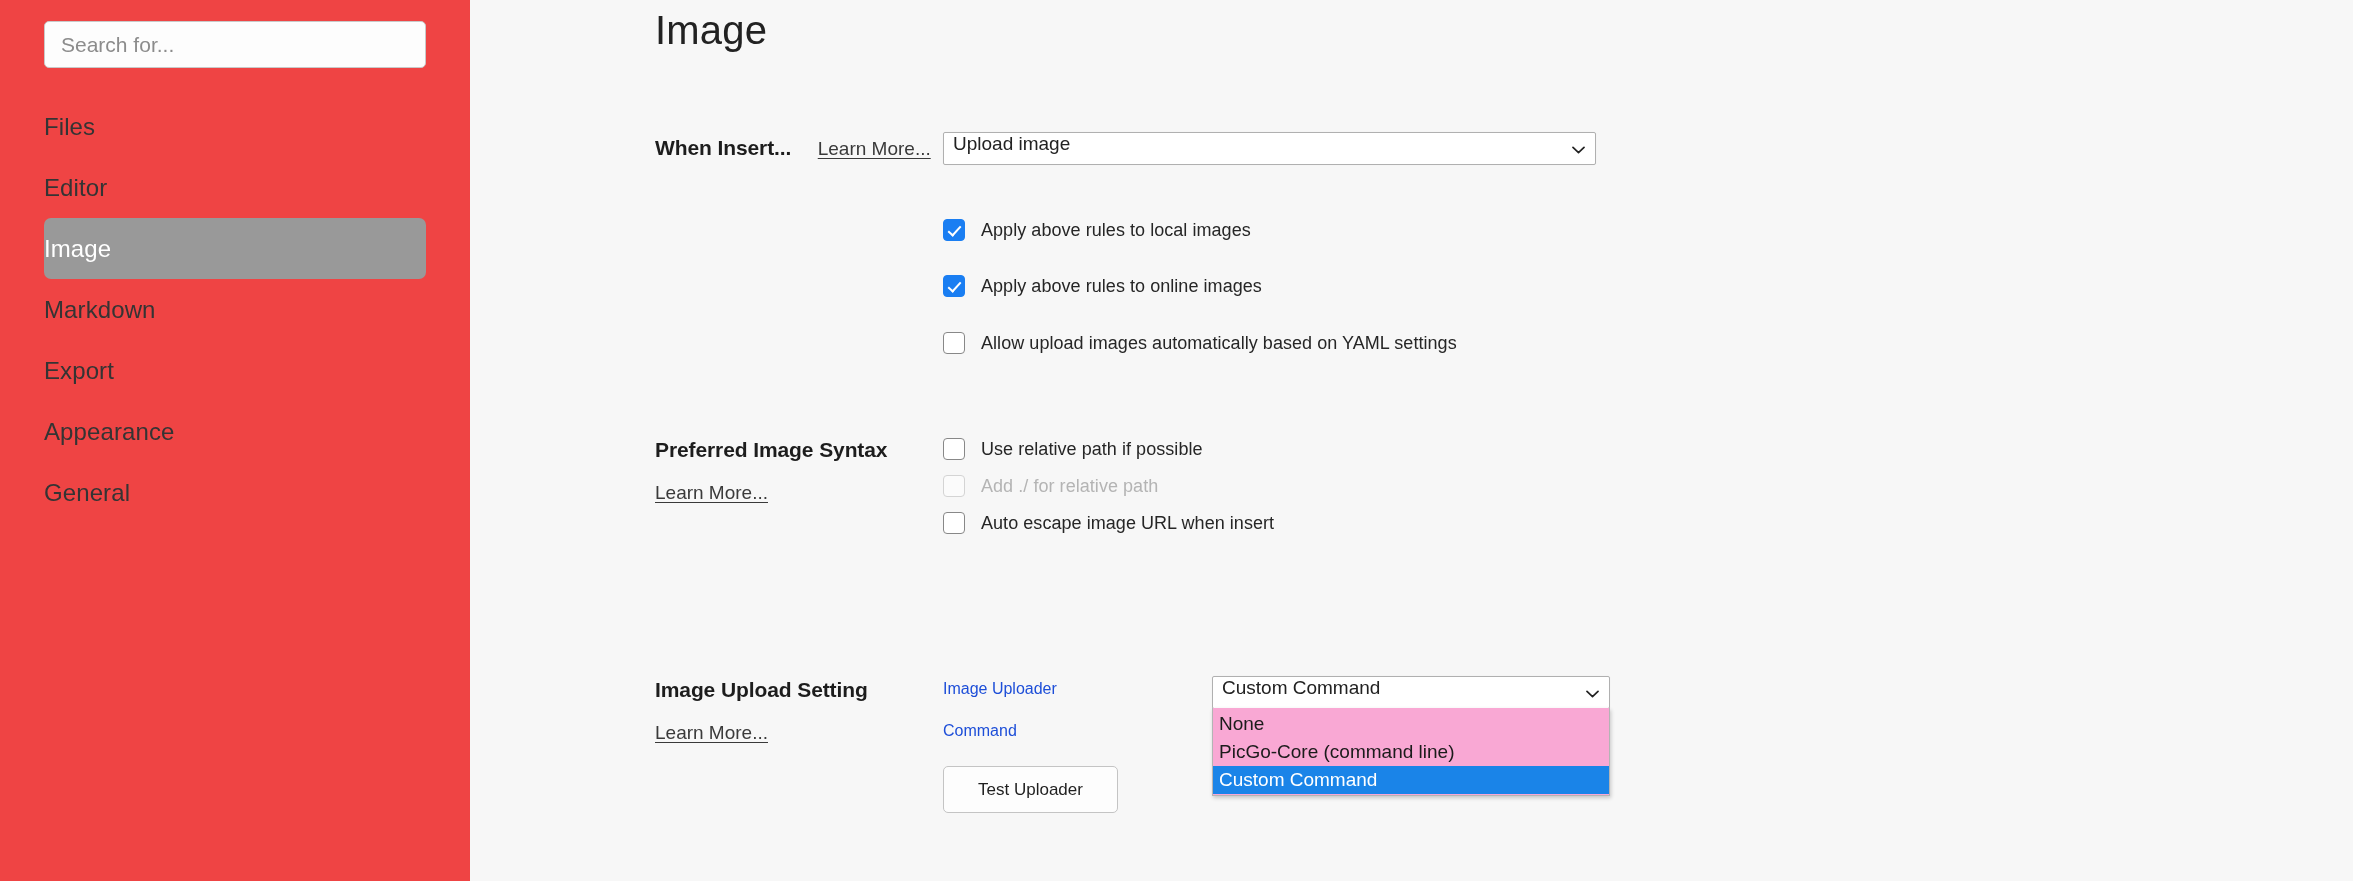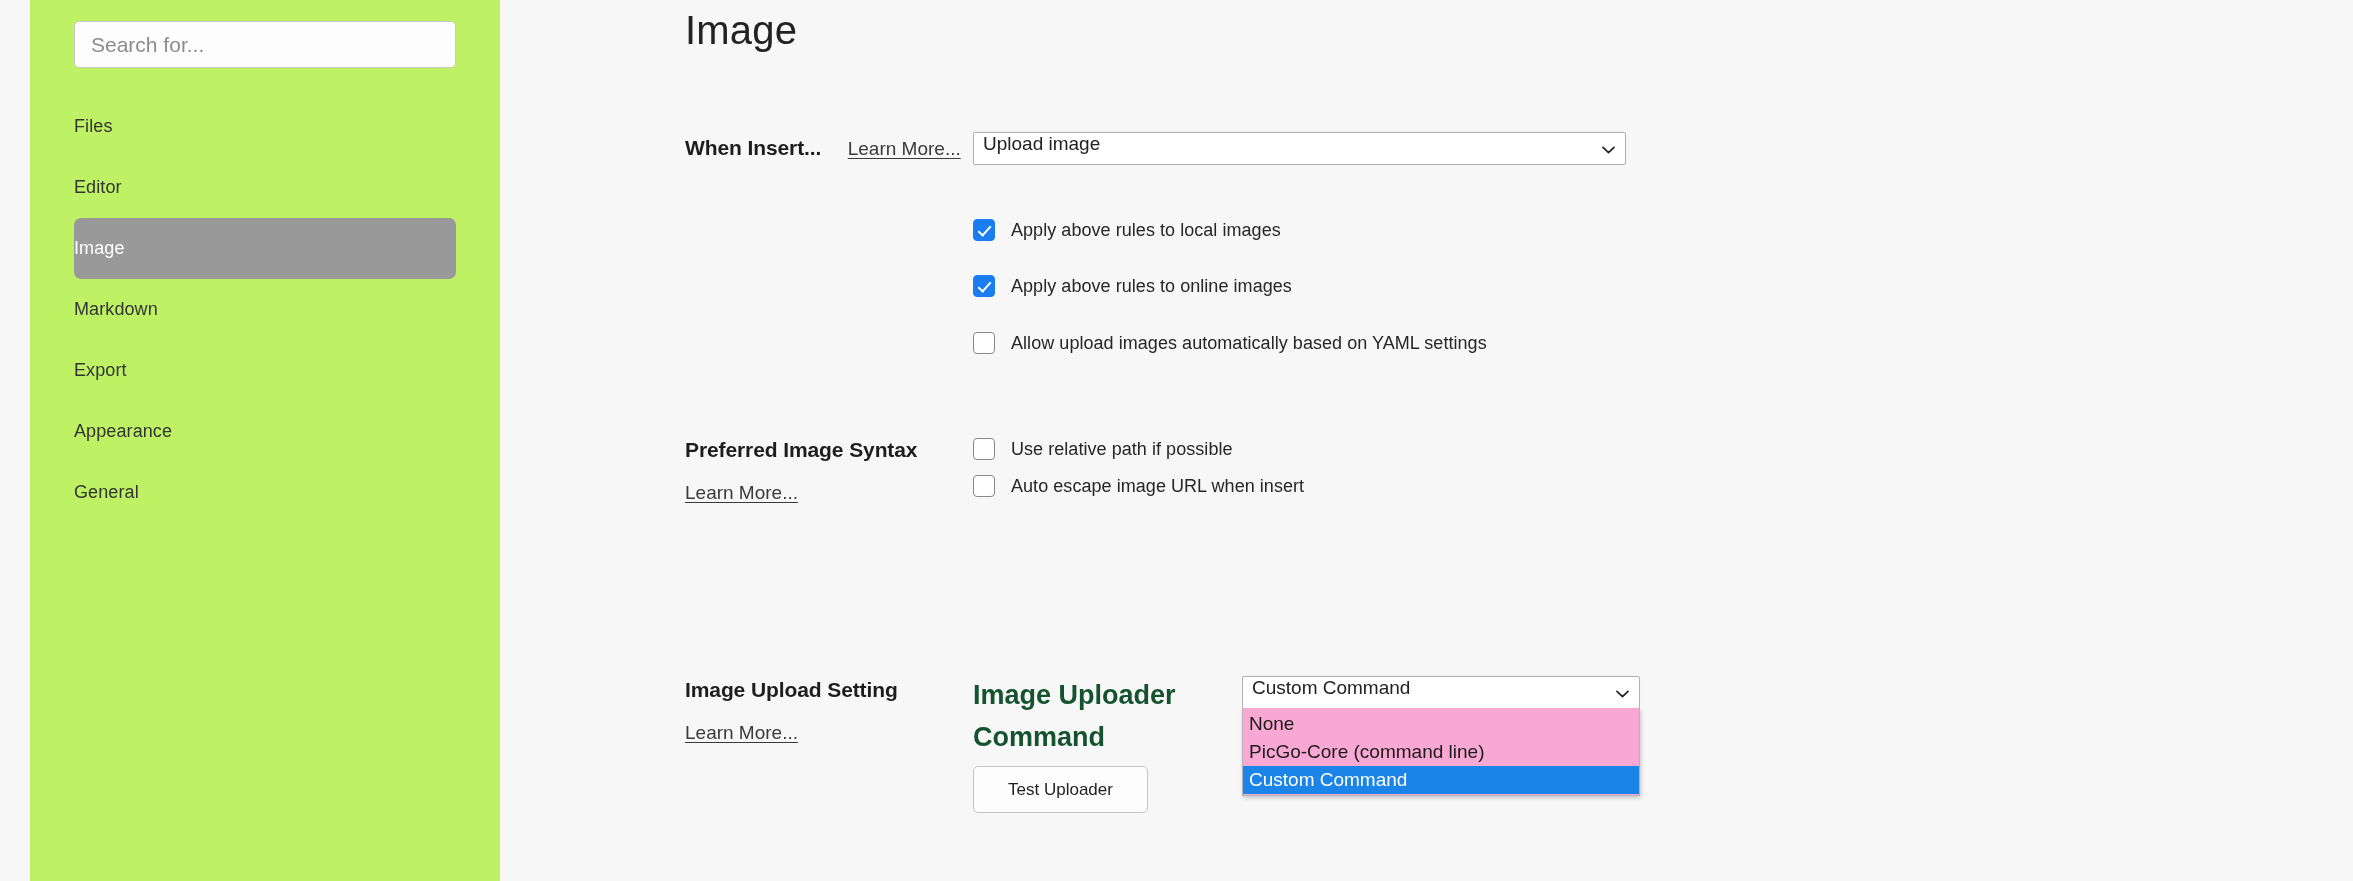--- a/index.html
+++ b/index.html
@@ -21,25 +21,24 @@
     width: 2353px;
     height: 881px;
     background: #f7f7f7;
     display: flex;
   }
 
   
   .sidebar {
     width: 470px;
     flex: 0 0 470px;
-    background: #bef264;
+    background: #ef4444;
     position: relative;
     padding-top: 21px;
     box-sizing: border-box;
-    margin-left: 30px;
   }
   .search-wrap {
     margin: 0 44px 0 44px;
   }
   .search-input {
     display: block;
     width: 382px;
     height: 47px;
     box-sizing: border-box;
     border: 1px solid #c9c9c9;
@@ -58,21 +57,21 @@
   .nav {
     margin-top: 28px;
     padding: 0 44px;
   }
   .nav-item {
     height: 61px;
     display: flex;
     align-items: center;
     padding-left: 0px;
     border-radius: 7px;
-    font-size: 18px;
+    font-size: 24px;
     color: #343434;
     letter-spacing: 0.1px;
     cursor: default;
     box-sizing: border-box;
   }
   .nav-item .nav-label {
     padding-left: 0px;
   }
   .nav-item.selected {
     background: #999999;
@@ -244,24 +243,23 @@
     border: 1px solid #c4c4c4;
     border-radius: 5px;
     background: #fdfdfd;
     font-family: "Liberation Sans", sans-serif;
     font-size: 17px;
     color: #1f1f1f;
     cursor: default;
   }
 
   .plain-label {
-    font-size: 27px;
-    color: #14532d;
+    font-size: 16px;
+    color: #1d4ed8;
     white-space: nowrap;
-    font-weight: bold;
   }
 </style>
 </head>
 <body>
 
 <div class="window">
 
   <div class="sidebar">
 
     <div class="search-wrap">
@@ -345,20 +343,24 @@
         <div class="section-label">Preferred Image Syntax</div>
         <div style="margin-top:20px;">
           <span class="learn-more">Learn More...</span>
         </div>
       </div>
 
       <div class="field-col">
         <div class="check-row" style="margin-bottom:15px;">
           <span class="cbox"></span>
           <span class="check-label">Use relative path if possible</span>
+        </div>
+        <div class="check-row" style="margin-bottom:15px;">
+          <span class="cbox disabled"></span>
+          <span class="check-label disabled">Add ./ for relative path</span>
         </div>
         <div class="check-row">
           <span class="cbox"></span>
           <span class="check-label">Auto escape image URL when insert</span>
         </div>
       </div>
 
     </div>
 
     <div class="section" style="top:678px;">

